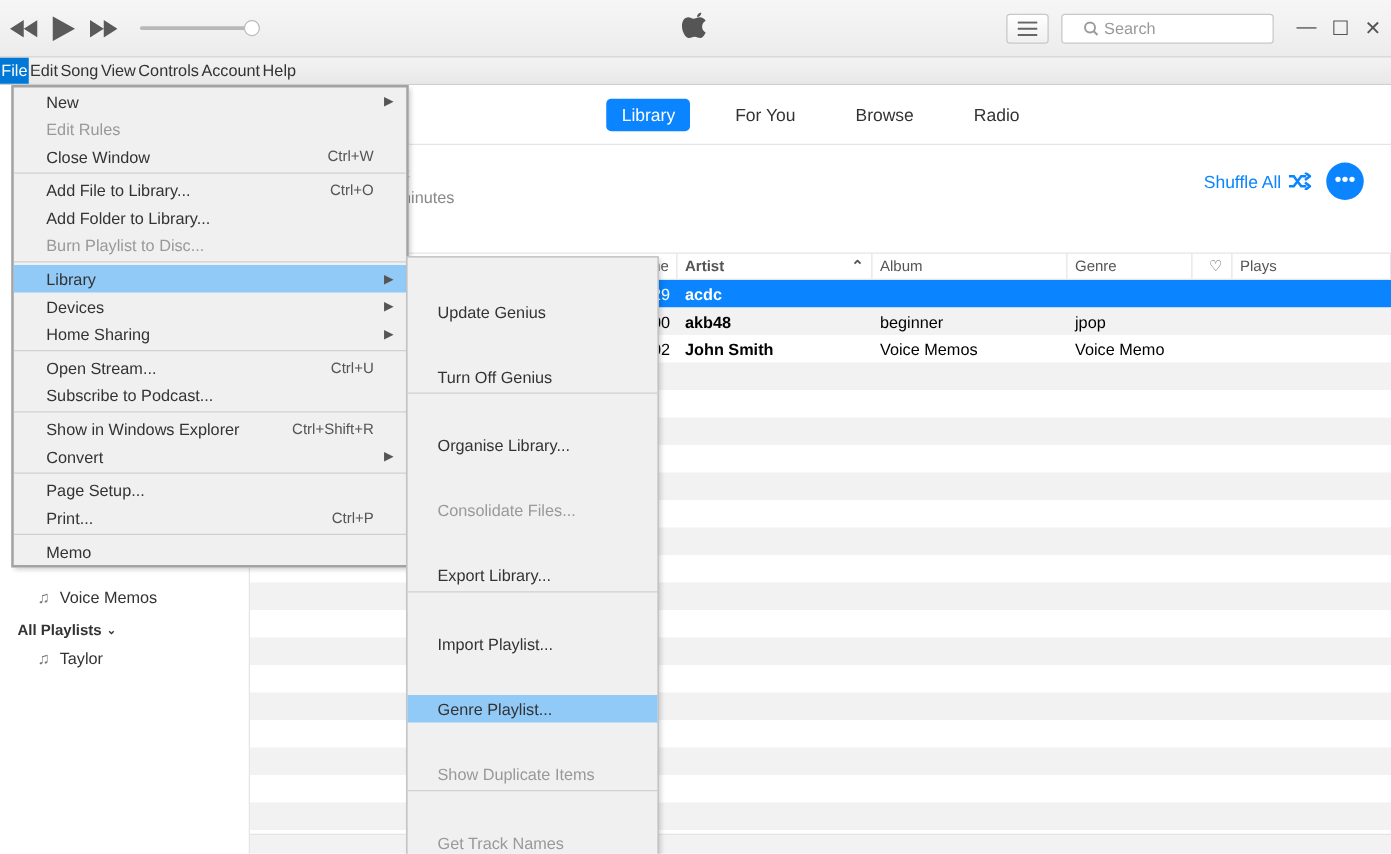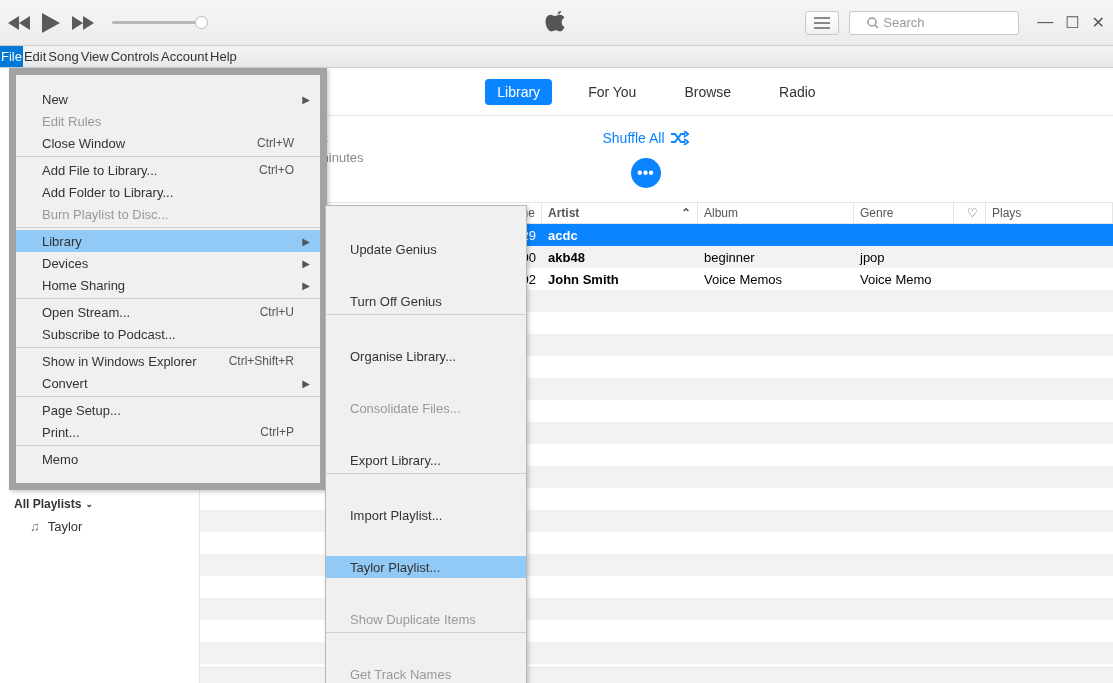--- a/index.html
+++ b/index.html
@@ -28,21 +28,21 @@
 .tabs-row .tab { padding: 5px 12px; border-radius: 4px; color: #333; cursor: default; }
 .tabs-row .tab.active { background: #0a84ff; color: #fff; }
 
 .main { display:flex; height: calc(683px - 46px - 22px); }
 .sidebar { width: 200px; border-right: 1px solid #e5e5e5; padding-top: 398px; font-size: 13px; color: #333; }
 .sidebar .sitem { display:flex; align-items:center; gap:8px; padding: 4px 20px 4px 30px; }
 .sidebar .cat { font-weight: bold; color: #333; padding: 8px 14px 4px; font-size: 12px; display:flex; align-items:center; gap:4px; }
 .icon-note { color:#777; }
 
 .content { flex:1; position:relative; }
-.header-row { position:absolute; top: 62px; left: 0; right: 12px; display:flex; align-items:center; justify-content:flex-end; gap: 12px; padding-right: 10px; flex-direction: column; }
+.header-row { position:absolute; top: 62px; left: 0; right: 12px; display:flex; align-items:center; justify-content:flex-end; gap: 12px; padding-right: 10px; }
 .shuffle { color:#0a84ff; font-size:14px; display:flex; align-items:center; gap:6px; cursor:pointer; }
 .morebtn { width:30px; height:30px; border-radius:50%; background:#0a84ff; color:#fff; display:flex; align-items:center; justify-content:center; }
 
 .subinfo { position:absolute; top: 60px; left: 118px; font-size:18px; color:#333; font-weight:600; }
 .subinfo2 { position:absolute; top: 82px; left: 118px; font-size:13px; color:#888; }
 
 .colhead { position:absolute; top: 134px; left:0; right:0; height: 22px; border-top:1px solid #e5e5e5; border-bottom:1px solid #e5e5e5; font-size:12px; color:#555; display:flex; align-items:center; }
 .colhead div { border-right: 1px solid #e5e5e5; height:100%; display:flex; align-items:center; padding-left: 6px; }
 .c-me { width: 342px; justify-content:flex-end; padding-right:6px;}
 .c-artist { width: 156px; font-weight:bold; position:relative;}
@@ -54,21 +54,21 @@
 
 .rows { position:absolute; top: 156px; left:0; right:0; bottom: 16px; font-size:13px; }
 .row { height:22px; display:flex; align-items:center; }
 .row:nth-child(odd) { background:#fff; }
 .row:nth-child(even) { background:#f2f2f2; }
 .row.sel { background:#0a84ff !important; color:#fff; }
 .row .cell { padding-left:6px; }
 .row .c-me { text-align:right; padding-right:6px;}
 
 
-.menu1 { position:absolute; left: 9px; top: 68px; width: 318px; background:#f0f0f0; border:7px solid #a3a3a3; box-shadow: 2px 2px 4px rgba(0,0,0,.2); z-index: 50; font-size:13px; color:#333; padding: 13px 0; }
+.menu1 { position:absolute; left: 9px; top: 68px; width: 318px; background:#f0f0f0; border:2px solid #a3a3a3; box-shadow: 2px 2px 4px rgba(0,0,0,.2); z-index: 50; font-size:13px; color:#333; padding: 0 0; }
 .menu1 .mi { height: 22px; padding: 0 26px; display:flex; align-items:center; justify-content:space-between; cursor:default; position:relative; }
 .menu1 .mi.disabled { color:#999; }
 .menu1 .mi.hovered { background:#91c9f7; }
 .menu1 hr { border:none; border-top:1px solid #d0d0d0; margin: 2px 0; }
 .menu1 .sc { color:#555; font-size:12px; }
 .menu1 .arrow { position:absolute; right: 10px; color:#555; font-size:10px; }
 
 .menu2 { position:absolute; left: 325px; top: 205px; width: 202px; background:#f0f0f0; border:1px solid #b8b8b8; box-shadow: 2px 2px 4px rgba(0,0,0,.2); z-index: 51; font-size:13px; color:#333; padding: 2px 0; }
 .menu2 .mi { height: 22px; padding: 0 24px; display:flex; align-items:center; cursor:default;margin-top:30px; }
 .menu2 .mi.disabled { color:#999; }
@@ -330,21 +330,21 @@
       <span>Consolidate Files...</span>
     </div>
     <div class="mi">
       <span>Export Library...</span>
     </div>
     <hr>
     <div class="mi">
       <span>Import Playlist...</span>
     </div>
     <div class="mi hovered">
-      <span>Taylor Playlist...</span>
+      <span>Genre Playlist...</span>
     </div>
     <div class="mi disabled">
       <span>Show Duplicate Items</span>
     </div>
     <hr>
     <div class="mi disabled">
       <span>Get Track Names</span>
     </div>
   </div>
 

